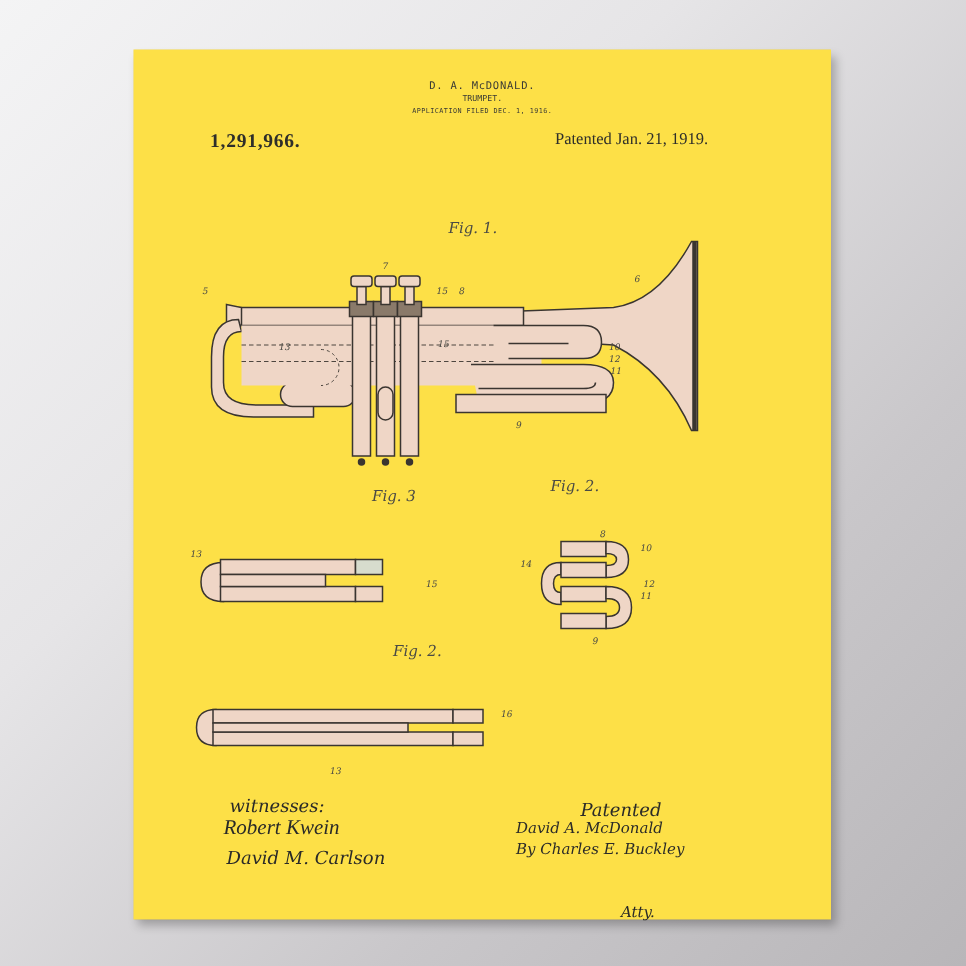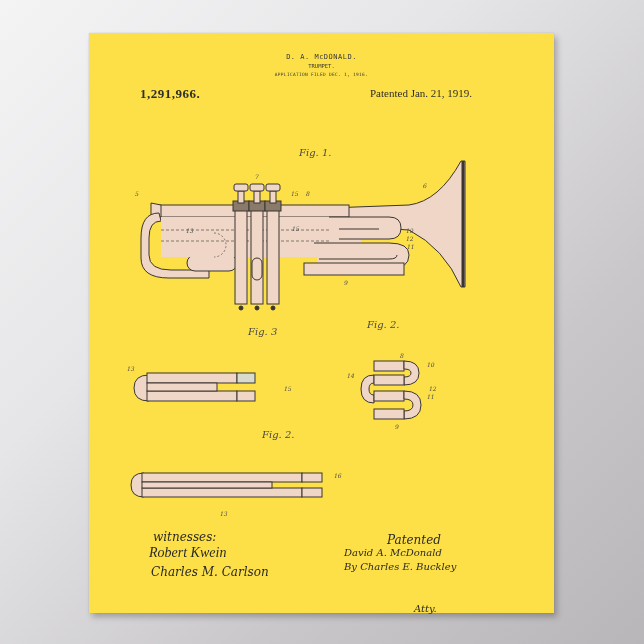--- a/index.html
+++ b/index.html
@@ -136,19 +136,19 @@
       <text x="340" y="358">12</text>
       <text x="338" y="366">11</text>
       <text x="306" y="396">9</text>
       <text x="245" y="445">16</text>
       <text x="131" y="483">13</text>
     </g>
   </svg>
 
   <div class="sig" style="left:64px;top:497px;font-size:12px;">witnesses:</div>
   <div class="sig" style="left:60px;top:512px;font-size:14px;font-family:Liberation Serif, serif;">Robert Kwein</div>
-  <div class="sig" style="left:62px;top:532px;font-size:12px;">Charles M. Carlson</div>
+  <div class="sig" style="left:62px;top:532px;font-size:12px;">David M. Carlson</div>
 
   <div class="sig" style="left:298px;top:500px;font-size:12px;">Patented</div>
   <div class="sig" style="left:255px;top:514px;font-size:10px;">David A. McDonald</div>
   <div class="sig" style="left:255px;top:528px;font-size:10px;">By Charles E. Buckley</div>
   <div class="sig" style="left:325px;top:542px;font-size:10px;margin-top:28px;">Atty.</div>
 </div>
 
 </body></html>

